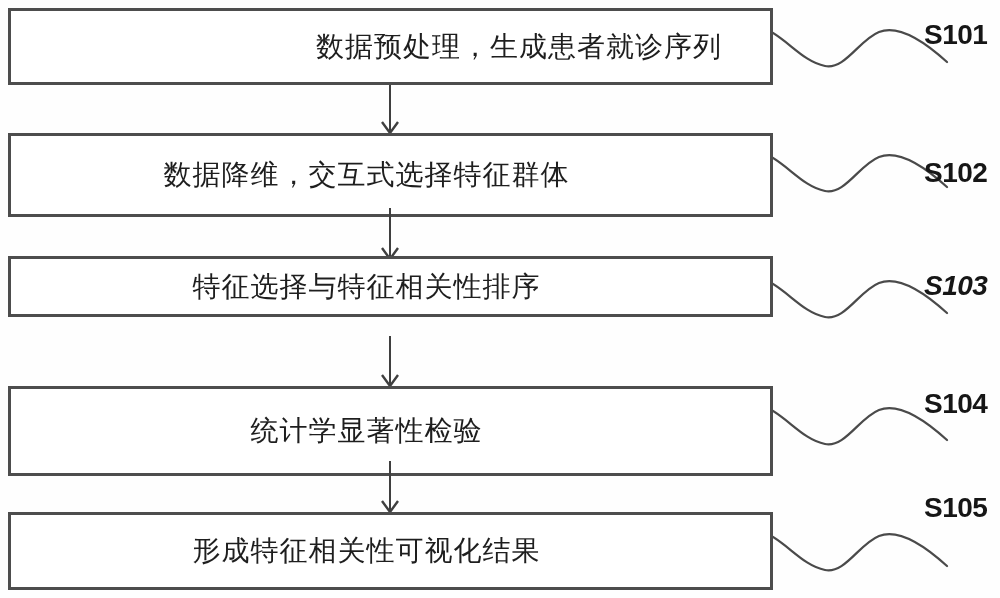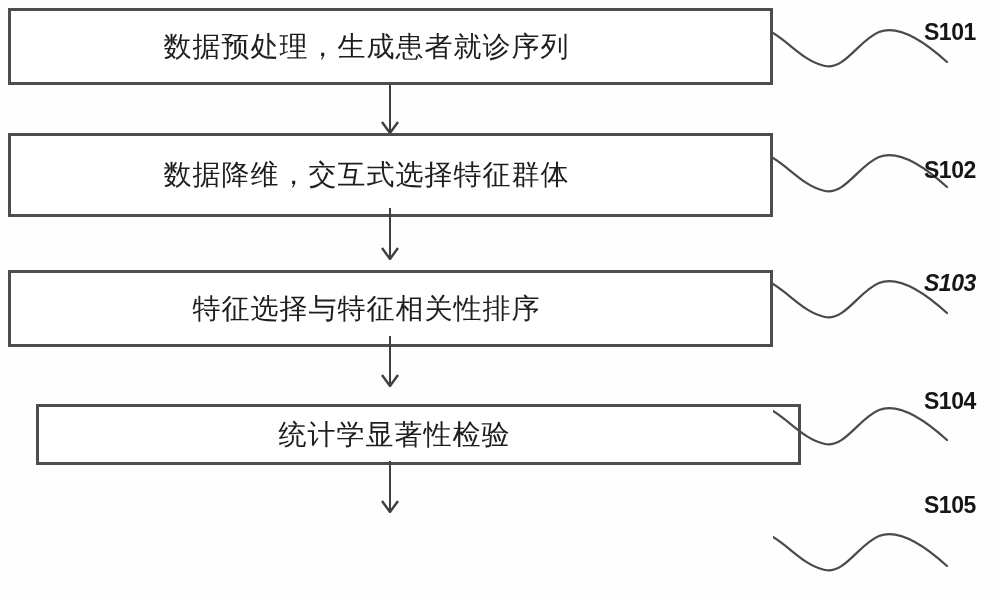--- a/index.html
+++ b/index.html
@@ -41,31 +41,31 @@
   .squiggle {
     position: absolute;
     left: 773px;
     width: 185px;
     height: 72px;
   }
   .step-id {
     position: absolute;
     left: 924px;
     width: 72px;
-    font-size: 23px;
+    font-size: 28px;
     font-weight: 600;
     color: #161616;
     letter-spacing: -0.5px;
     white-space: nowrap;
   }
   
-  #box-1 { top: 8px;   height: 77px; }
+  #box-1 { top: 8px;   height: 77px; justify-content: flex-end; }
   #box-2 { top: 133px; height: 84px; }
-  #box-3 { top: 270px; height: 77px; }
-  #box-4 { top: 404px; height: 61px; margin-left: 28px; }
+  #box-3 { top: 256px; height: 61px; }
+  #box-4 { top: 386px; height: 90px; }
   #box-5 { top: 512px; height: 78px; }
 
   #arrow-1 { top: 85px;  height: 49px; }
   #arrow-2 { top: 208px; height: 52px; }
   #arrow-3 { top: 336px; height: 51px; }
   #arrow-4 { top: 461px; height: 52px; }
 
   #squig-1 { top: 18px;  }
   #squig-2 { top: 143px; }
   #squig-3 { top: 269px; }
@@ -124,18 +124,21 @@
   </div>
   <svg class="squiggle" id="squig-4" viewBox="0 0 185 72">
     <path d="M0,15 C18,26 32,44 52,48 C72,52 86,22 106,14 C126,6 152,24 174,44" fill="none" stroke="#4a4a4a" stroke-width="2.2" stroke-linecap="round"></path>
   </svg>
   <div class="step-id" id="sid-4">S104</div>
   <svg class="arrow" id="arrow-4" viewBox="0 0 24 52" preserveAspectRatio="none">
     <line x1="12" y1="0" x2="12" y2="49" stroke="#3f3f3f" stroke-width="2"></line>
     <polyline points="4,40 12,51 20,40" fill="none" stroke="#3f3f3f" stroke-width="2.4"></polyline>
   </svg>
 
+  <div class="step-box" id="box-5">
+    <span class="label">形成特征相关性可视化结果</span>
+  </div>
   <svg class="squiggle" id="squig-5" viewBox="0 0 185 72">
     <path d="M0,15 C18,26 32,44 52,48 C72,52 86,22 106,14 C126,6 152,24 174,44" fill="none" stroke="#4a4a4a" stroke-width="2.2" stroke-linecap="round"></path>
   </svg>
   <div class="step-id" id="sid-5">S105</div>
 
 </div>
 
 </body></html>

